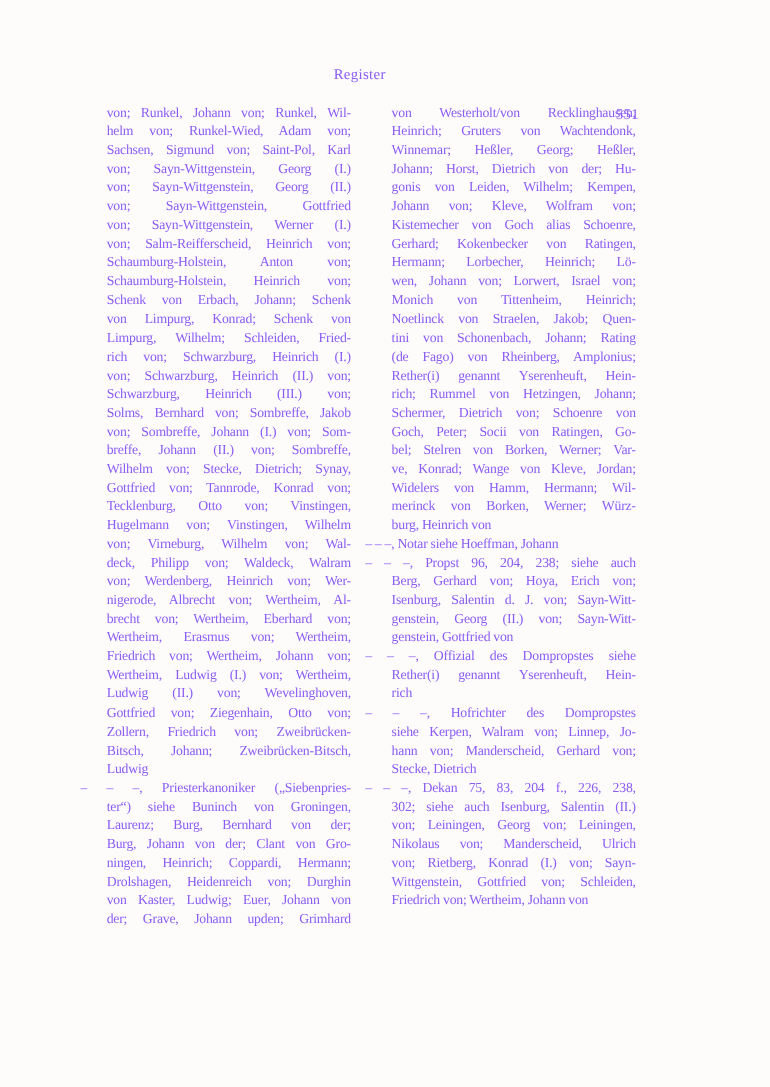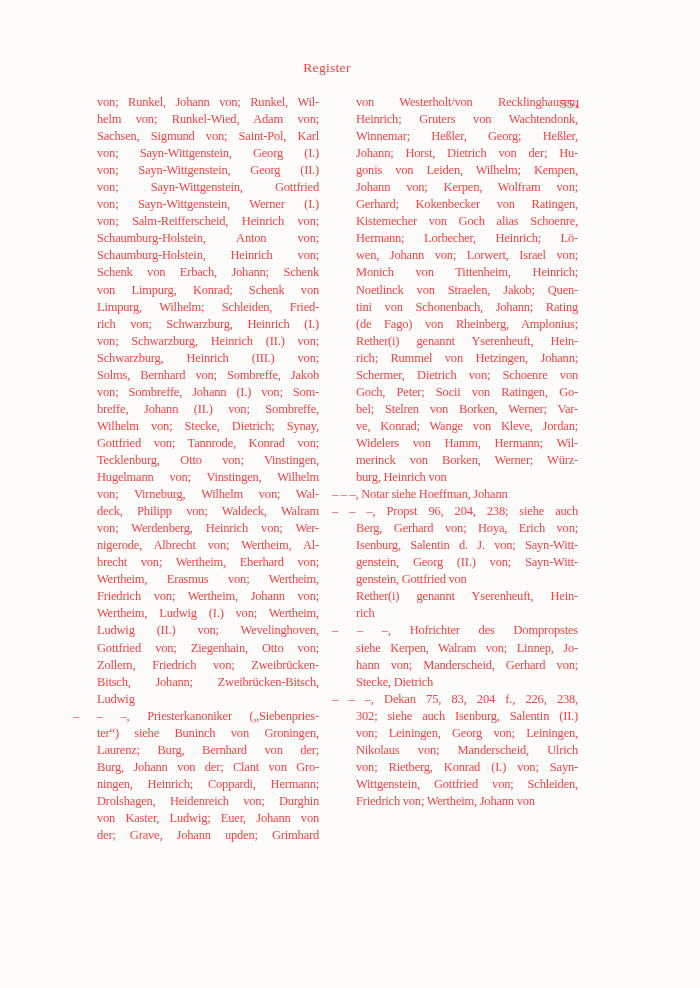--- a/index.html
+++ b/index.html
@@ -5,21 +5,21 @@
   html, body { margin: 0; padding: 0; }
   body {
     width: 700px; height: 988px;
     background: #ffffff;
     font-family: "Liberation Serif", serif;
   }
   .page {
     position: relative;
     width: 700px; height: 988px;
     background: #fdfcfa;
-    color: #ef4444;
+    color: #8b5cf6;
     overflow: hidden;
   }
   .page-header {
     position: absolute;
     top: 60px; left: 73px;
     width: 508px; height: 18px;
     font-size: 13.5px;
     letter-spacing: 0.3px;
   }
   .running-title {
@@ -111,23 +111,23 @@
         <div class="line indent justified">Drolshagen, Heidenreich von; Durghin</div>
         <div class="line indent justified">von Kaster, Ludwig; Euer, Johann von</div>
         <div class="line indent justified">der; Grave, Johann upden; Grimhard</div>
       </div>
     <div class="column">
         <div class="line indent justified">von Westerholt/von Recklinghausen,</div>
         <div class="line indent justified">Heinrich; Gruters von Wachtendonk,</div>
         <div class="line indent justified">Winnemar; Heßler, Georg; Heßler,</div>
         <div class="line indent justified">Johann; Horst, Dietrich von der; Hu-</div>
         <div class="line indent justified">gonis von Leiden, Wilhelm; Kempen,</div>
-        <div class="line indent justified">Johann von; Kerpen, Wolfram von;</div>
+        <div class="line indent justified">Johann von; Kleve, Wolfram von;</div>
+        <div class="line indent justified">Kistemecher von Goch alias Schoenre,</div>
         <div class="line indent justified">Gerhard; Kokenbecker von Ratingen,</div>
-        <div class="line indent justified">Kistemecher von Goch alias Schoenre,</div>
         <div class="line indent justified">Hermann; Lorbecher, Heinrich; Lö-</div>
         <div class="line indent justified">wen, Johann von; Lorwert, Israel von;</div>
         <div class="line indent justified">Monich von Tittenheim, Heinrich;</div>
         <div class="line indent justified">Noetlinck von Straelen, Jakob; Quen-</div>
         <div class="line indent justified">tini von Schonenbach, Johann; Rating</div>
         <div class="line indent justified">(de Fago) von Rheinberg, Amplonius;</div>
         <div class="line indent justified">Rether(i) genannt Yserenheuft, Hein-</div>
         <div class="line indent justified">rich; Rummel von Hetzingen, Johann;</div>
         <div class="line indent justified">Schermer, Dietrich von; Schoenre von</div>
         <div class="line indent justified">Goch, Peter; Socii von Ratingen, Go-</div>
@@ -135,20 +135,21 @@
         <div class="line indent justified">ve, Konrad; Wange von Kleve, Jordan;</div>
         <div class="line indent justified">Widelers von Hamm, Hermann; Wil-</div>
         <div class="line indent justified">merinck von Borken, Werner; Würz-</div>
         <div class="line indent">burg, Heinrich von</div>
         <div class="line">– – –, Notar siehe Hoeffman, Johann</div>
         <div class="line justified">– – –, Propst 96, 204, 238; siehe auch</div>
         <div class="line indent justified">Berg, Gerhard von; Hoya, Erich von;</div>
         <div class="line indent justified">Isenburg, Salentin d. J. von; Sayn-Witt-</div>
         <div class="line indent justified">genstein, Georg (II.) von; Sayn-Witt-</div>
         <div class="line indent">genstein, Gottfried von</div>
+        <div class="line justified">– – –, Offizial des Dompropstes siehe</div>
         <div class="line indent justified">Rether(i) genannt Yserenheuft, Hein-</div>
         <div class="line indent">rich</div>
         <div class="line justified">– – –, Hofrichter des Dompropstes</div>
         <div class="line indent justified">siehe Kerpen, Walram von; Linnep, Jo-</div>
         <div class="line indent justified">hann von; Manderscheid, Gerhard von;</div>
         <div class="line indent">Stecke, Dietrich</div>
         <div class="line justified">– – –, Dekan 75, 83, 204 f., 226, 238,</div>
         <div class="line indent justified">302; siehe auch Isenburg, Salentin (II.)</div>
         <div class="line indent justified">von; Leiningen, Georg von; Leiningen,</div>
         <div class="line indent justified">Nikolaus von; Manderscheid, Ulrich</div>

